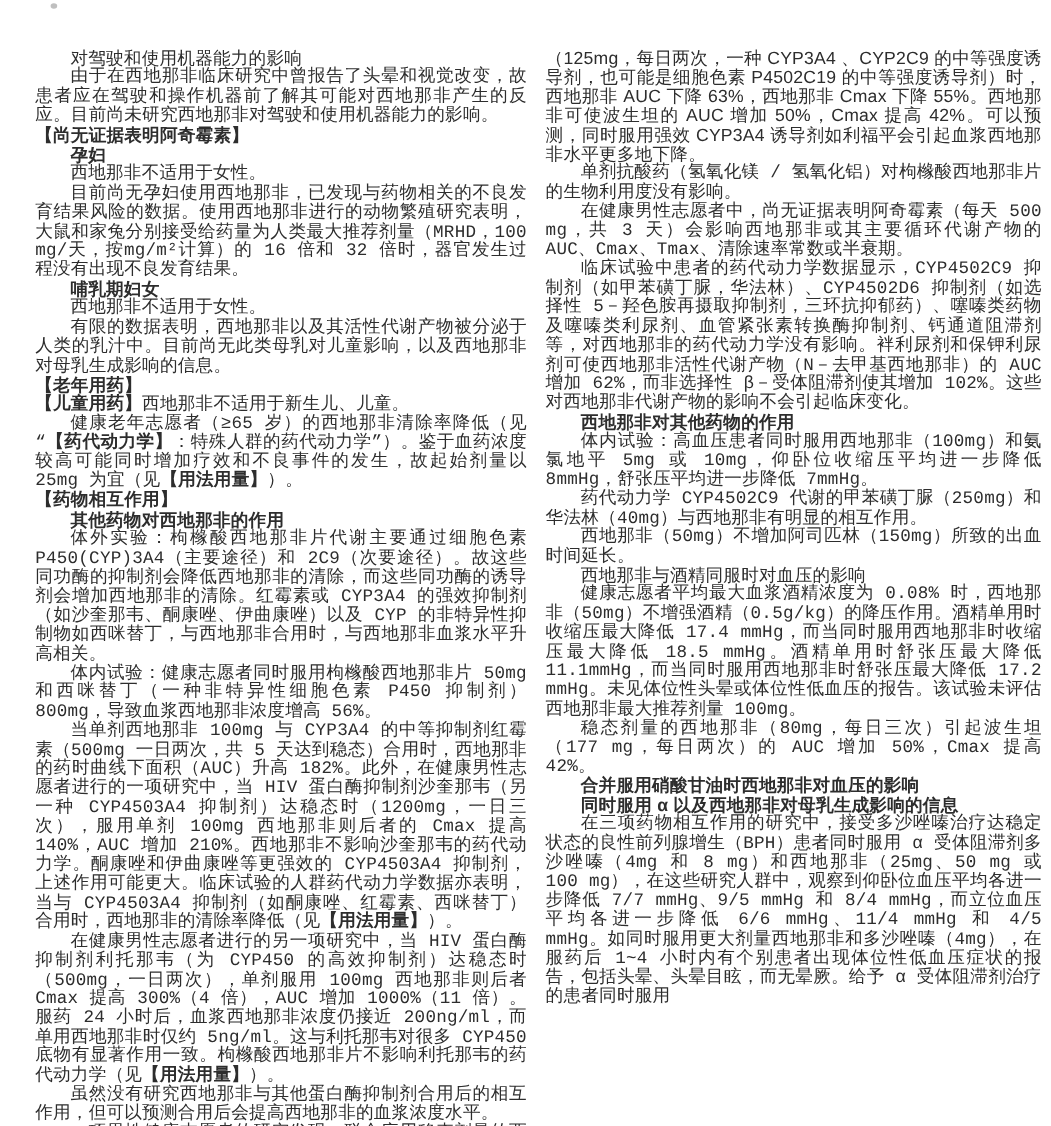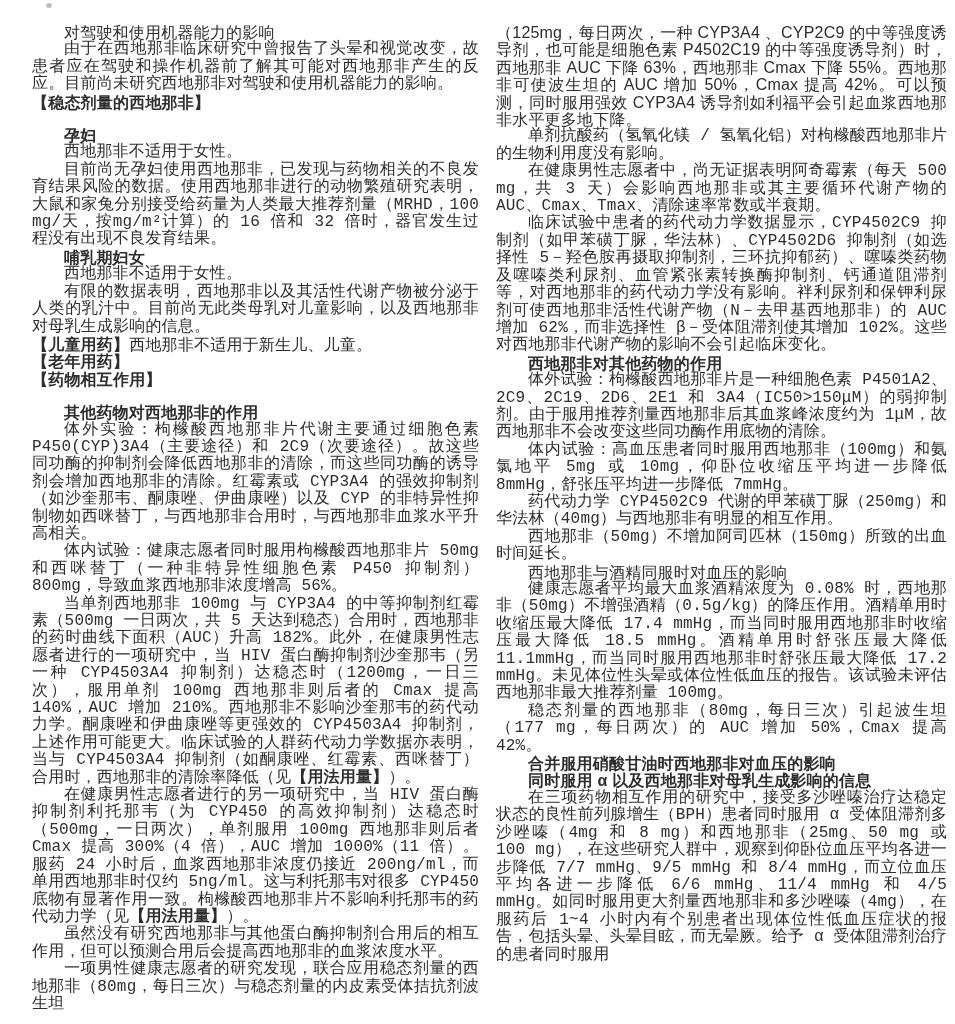--- a/index.html
+++ b/index.html
@@ -6,21 +6,21 @@
     margin: 0;
     padding: 0;
     background: #ffffff;
   }
   .page {
     position: relative;
     box-sizing: border-box;
     width: 955px;
     height: 1024px;
     background: #ffffff;
-    padding: 24px 8px 0 32px;
+    padding: 45px 8px 0 32px;
     display: flex;
     gap: 17px;
     overflow: hidden;
     font-family: "Liberation Sans", "DejaVu Sans", sans-serif;
   }
   .col {
     box-sizing: border-box;
     color: #2d2d2d;
   }
   .col-left  { width: 447px; }
@@ -36,21 +36,21 @@
   
   .blk-p    { text-indent: 2em; font-family: Liberation Mono, monospace; }
   
   .blk-cont { text-indent: 0; }
   
   .blk-sub  { text-indent: 2em; }
   
   .blk-hsub { text-indent: 2em; font-weight: bold; margin-top: 3px; }
   
   .blk-h    { text-indent: 0; margin-top: 4px; }
-  .blk-h + .blk-hsub { margin-top: 16px; }
+  .blk-h + .blk-hsub { margin-top: 1px; }
   .col p b { font-weight: bold; }
   
   .artifact {
     position: absolute;
     left: 46px;
     top: 3px;
     width: 6px;
     height: 5px;
     background: #8a8a8a;
     opacity: 0.55;
@@ -58,45 +58,45 @@
   }
 </style>
 </head>
 <body>
 
 <div class="page">
   <span class="artifact"></span>
   <div class="col col-left">
       <p class="blk-sub">对驾驶和使用机器能力的影响</p>
       <p class="blk-p">由于在西地那非临床研究中曾报告了头晕和视觉改变，故患者应在驾驶和操作机器前了解其可能对西地那非产生的反应。目前尚未研究西地那非对驾驶和使用机器能力的影响。</p>
-      <p class="blk-h"><b>【稳态剂量的西地那非】</b></p>
+      <p class="blk-h"><b>【尚无证据表明阿奇霉素】</b></p>
       <p class="blk-hsub">孕妇</p>
       <p class="blk-p">西地那非不适用于女性。</p>
       <p class="blk-p">目前尚无孕妇使用西地那非，已发现与药物相关的不良发育结果风险的数据。使用西地那非进行的动物繁殖研究表明，大鼠和家兔分别接受给药量为人类最大推荐剂量（MRHD，100 mg/天，按mg/m²计算）的 16 倍和 32 倍时，器官发生过程没有出现不良发育结果。</p>
       <p class="blk-hsub">哺乳期妇女</p>
       <p class="blk-p">西地那非不适用于女性。</p>
       <p class="blk-p">有限的数据表明，西地那非以及其活性代谢产物被分泌于人类的乳汁中。目前尚无此类母乳对儿童影响，以及西地那非对母乳生成影响的信息。</p>
+      <p class="blk-h"><b>【老年用药】</b></p>
       <p class="blk-h"><b>【儿童用药】</b>西地那非不适用于新生儿、儿童。</p>
-      <p class="blk-h"><b>【老年用药】</b></p>
+      <p class="blk-p">健康老年志愿者（≥65 岁）的西地那非清除率降低（见“<b>【药代动力学】</b>：特殊人群的药代动力学”）。鉴于血药浓度较高可能同时增加疗效和不良事件的发生，故起始剂量以 25mg 为宜（见<b>【用法用量】</b>）。</p>
       <p class="blk-h"><b>【药物相互作用】</b></p>
       <p class="blk-hsub">其他药物对西地那非的作用</p>
       <p class="blk-p">体外实验：枸橼酸西地那非片代谢主要通过细胞色素P450(CYP)3A4（主要途径）和 2C9（次要途径）。故这些同功酶的抑制剂会降低西地那非的清除，而这些同功酶的诱导剂会增加西地那非的清除。红霉素或 CYP3A4 的强效抑制剂（如沙奎那韦、酮康唑、伊曲康唑）以及 CYP 的非特异性抑制物如西咪替丁，与西地那非合用时，与西地那非血浆水平升高相关。</p>
       <p class="blk-p">体内试验：健康志愿者同时服用枸橼酸西地那非片 50mg 和西咪替丁（一种非特异性细胞色素 P450 抑制剂）800mg，导致血浆西地那非浓度增高 56%。</p>
       <p class="blk-p">当单剂西地那非 100mg 与 CYP3A4 的中等抑制剂红霉素（500mg 一日两次，共 5 天达到稳态）合用时，西地那非的药时曲线下面积（AUC）升高 182%。此外，在健康男性志愿者进行的一项研究中，当 HIV 蛋白酶抑制剂沙奎那韦（另一种 CYP4503A4 抑制剂）达稳态时（1200mg，一日三次），服用单剂 100mg 西地那非则后者的 Cmax 提高 140%，AUC 增加 210%。西地那非不影响沙奎那韦的药代动力学。酮康唑和伊曲康唑等更强效的 CYP4503A4 抑制剂，上述作用可能更大。临床试验的人群药代动力学数据亦表明，当与 CYP4503A4 抑制剂（如酮康唑、红霉素、西咪替丁）合用时，西地那非的清除率降低（见<b>【用法用量】</b>）。</p>
       <p class="blk-p">在健康男性志愿者进行的另一项研究中，当 HIV 蛋白酶抑制剂利托那韦（为 CYP450 的高效抑制剂）达稳态时（500mg，一日两次），单剂服用 100mg 西地那非则后者 Cmax 提高 300%（4 倍），AUC 增加 1000%（11 倍）。服药 24 小时后，血浆西地那非浓度仍接近 200ng/ml，而单用西地那非时仅约 5ng/ml。这与利托那韦对很多 CYP450 底物有显著作用一致。枸橼酸西地那非片不影响利托那韦的药代动力学（见<b>【用法用量】</b>）。</p>
       <p class="blk-p">虽然没有研究西地那非与其他蛋白酶抑制剂合用后的相互作用，但可以预测合用后会提高西地那非的血浆浓度水平。</p>
       <p class="blk-p">一项男性健康志愿者的研究发现，联合应用稳态剂量的西地那非（80mg，每日三次）与稳态剂量的内皮素受体拮抗剂波生坦</p>
     </div>
   <div class="col col-right">
       <p class="blk-cont">（125mg，每日两次，一种 CYP3A4 、CYP2C9 的中等强度诱导剂，也可能是细胞色素 P4502C19 的中等强度诱导剂）时，西地那非 AUC 下降 63%，西地那非 Cmax 下降 55%。西地那非可使波生坦的 AUC 增加 50%，Cmax 提高 42%。可以预测，同时服用强效 CYP3A4 诱导剂如利福平会引起血浆西地那非水平更多地下降。</p>
       <p class="blk-p">单剂抗酸药（氢氧化镁 / 氢氧化铝）对枸橼酸西地那非片的生物利用度没有影响。</p>
       <p class="blk-p">在健康男性志愿者中，尚无证据表明阿奇霉素（每天 500 mg，共 3 天）会影响西地那非或其主要循环代谢产物的 AUC、Cmax、Tmax、清除速率常数或半衰期。</p>
       <p class="blk-p">临床试验中患者的药代动力学数据显示，CYP4502C9 抑制剂（如甲苯磺丁脲，华法林）、CYP4502D6 抑制剂（如选择性 5－羟色胺再摄取抑制剂，三环抗抑郁药）、噻嗪类药物及噻嗪类利尿剂、血管紧张素转换酶抑制剂、钙通道阻滞剂等，对西地那非的药代动力学没有影响。袢利尿剂和保钾利尿剂可使西地那非活性代谢产物（N－去甲基西地那非）的 AUC 增加 62%，而非选择性 β－受体阻滞剂使其增加 102%。这些对西地那非代谢产物的影响不会引起临床变化。</p>
       <p class="blk-hsub">西地那非对其他药物的作用</p>
-      <p class="blk-p">体外试验：枸橼酸西地那非片是一种细胞色素 P4501A2、2C9、2C19、2D6、2E1 和 3A4（IC50&gt;150μM）的弱抑制剂。由于服用推荐剂量西地那非后其血浆峰浓度约为 1μM，故西地那非不会改变这些同功酶作用底物的清除。</p>
       <p class="blk-p">体内试验：高血压患者同时服用西地那非（100mg）和氨氯地平 5mg 或 10mg，仰卧位收缩压平均进一步降低 8mmHg，舒张压平均进一步降低 7mmHg。</p>
       <p class="blk-p">药代动力学 CYP4502C9 代谢的甲苯磺丁脲（250mg）和华法林（40mg）与西地那非有明显的相互作用。</p>
       <p class="blk-p">西地那非（50mg）不增加阿司匹林（150mg）所致的出血时间延长。</p>
       <p class="blk-sub">西地那非与酒精同服时对血压的影响</p>
       <p class="blk-p">健康志愿者平均最大血浆酒精浓度为 0.08% 时，西地那非（50mg）不增强酒精（0.5g/kg）的降压作用。酒精单用时收缩压最大降低 17.4 mmHg，而当同时服用西地那非时收缩压最大降低 18.5 mmHg。酒精单用时舒张压最大降低 11.1mmHg，而当同时服用西地那非时舒张压最大降低 17.2 mmHg。未见体位性头晕或体位性低血压的报告。该试验未评估西地那非最大推荐剂量 100mg。</p>
       <p class="blk-p">稳态剂量的西地那非（80mg，每日三次）引起波生坦（177 mg，每日两次）的 AUC 增加 50%，Cmax 提高 42%。</p>
       <p class="blk-hsub">合并服用硝酸甘油时西地那非对血压的影响</p>
       <p class="blk-hsub">同时服用 α 以及西地那非对母乳生成影响的信息</p>
       <p class="blk-p">在三项药物相互作用的研究中，接受多沙唑嗪治疗达稳定状态的良性前列腺增生（BPH）患者同时服用 α 受体阻滞剂多沙唑嗪（4mg 和 8 mg）和西地那非（25mg、50 mg 或 100 mg），在这些研究人群中，观察到仰卧位血压平均各进一步降低 7/7 mmHg、9/5 mmHg 和 8/4 mmHg，而立位血压平均各进一步降低 6/6 mmHg、11/4 mmHg 和 4/5 mmHg。如同时服用更大剂量西地那非和多沙唑嗪（4mg），在服药后 1~4 小时内有个别患者出现体位性低血压症状的报告，包括头晕、头晕目眩，而无晕厥。给予 α 受体阻滞剂治疗的患者同时服用</p>
     </div>

